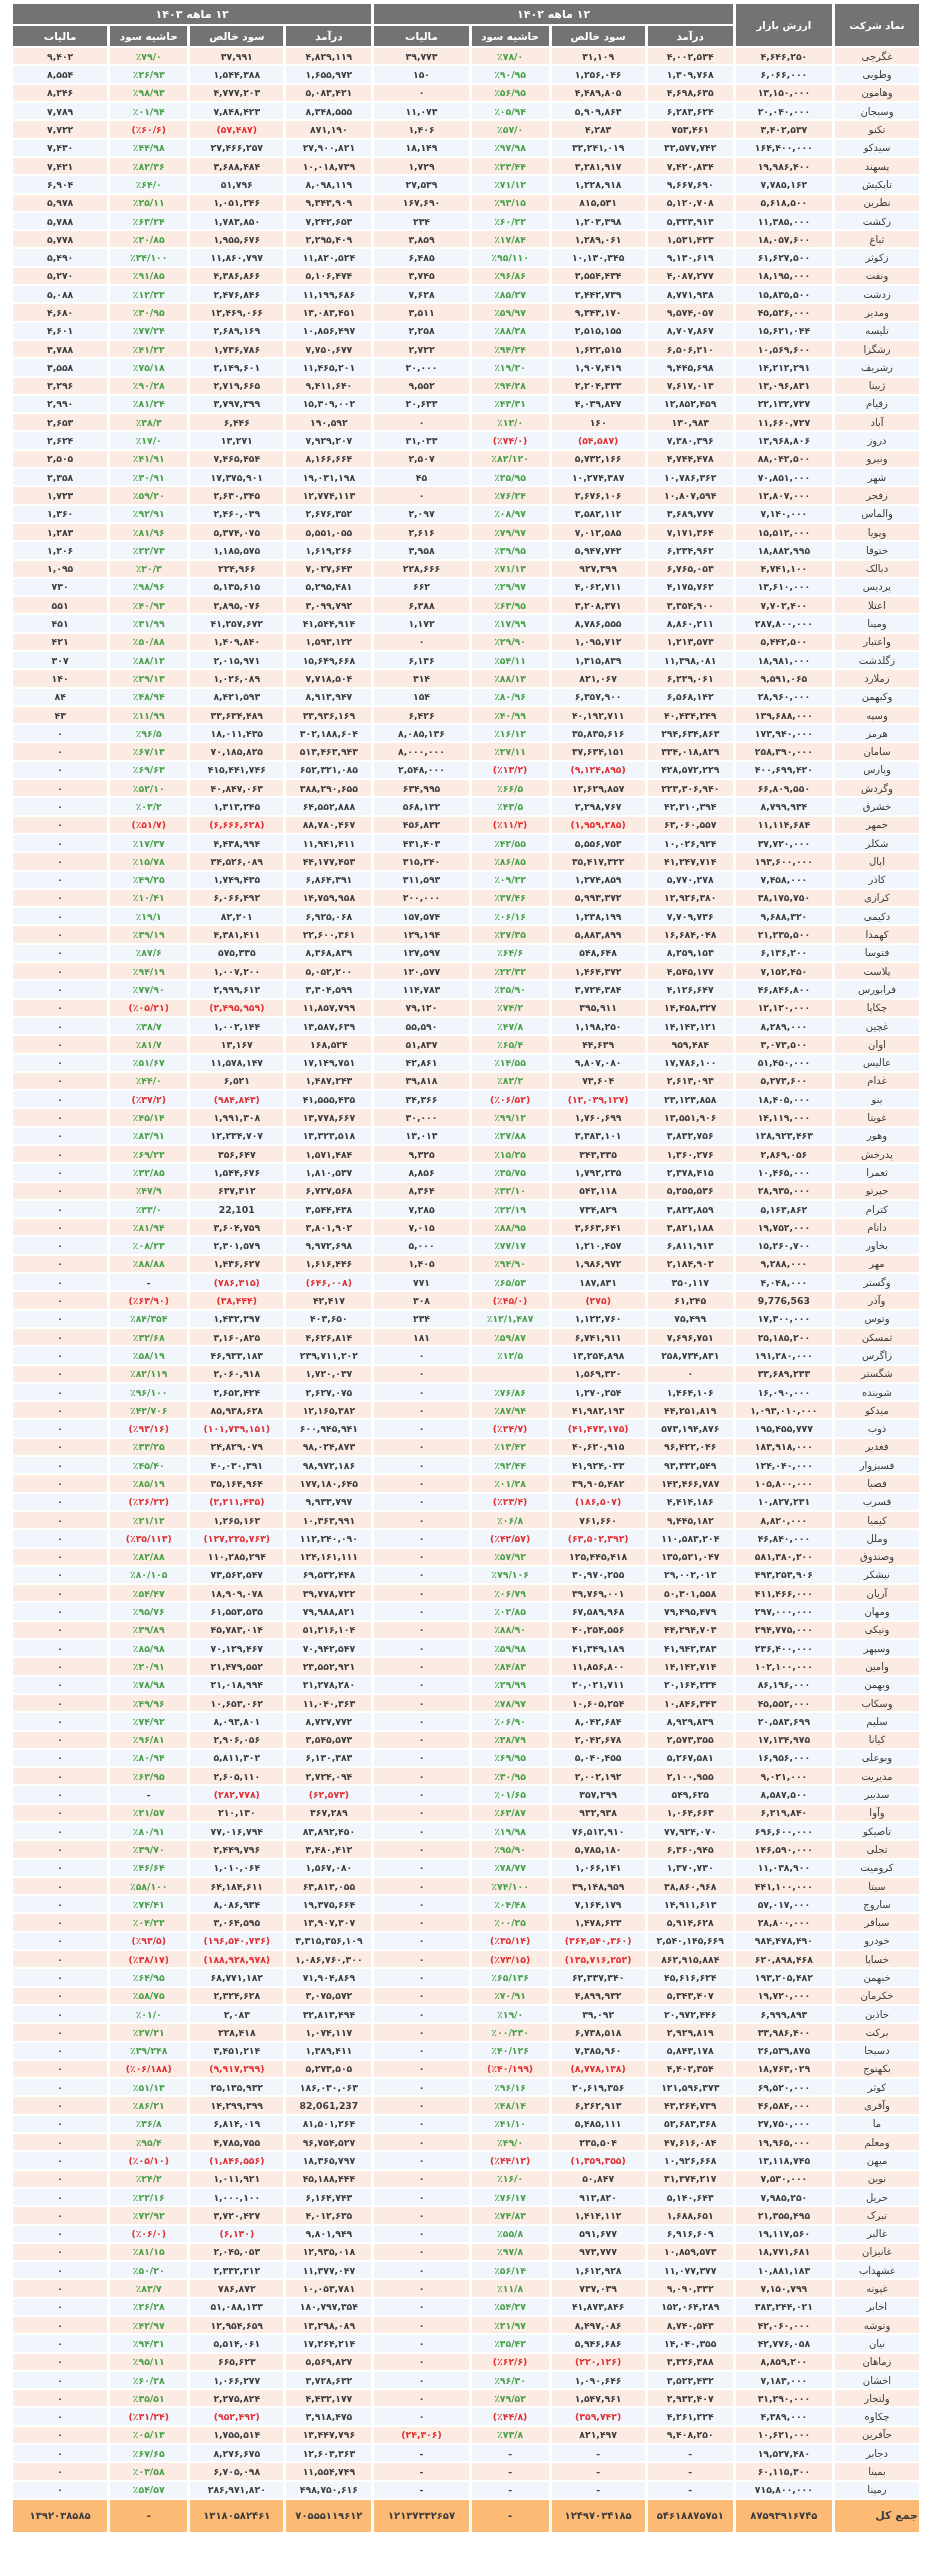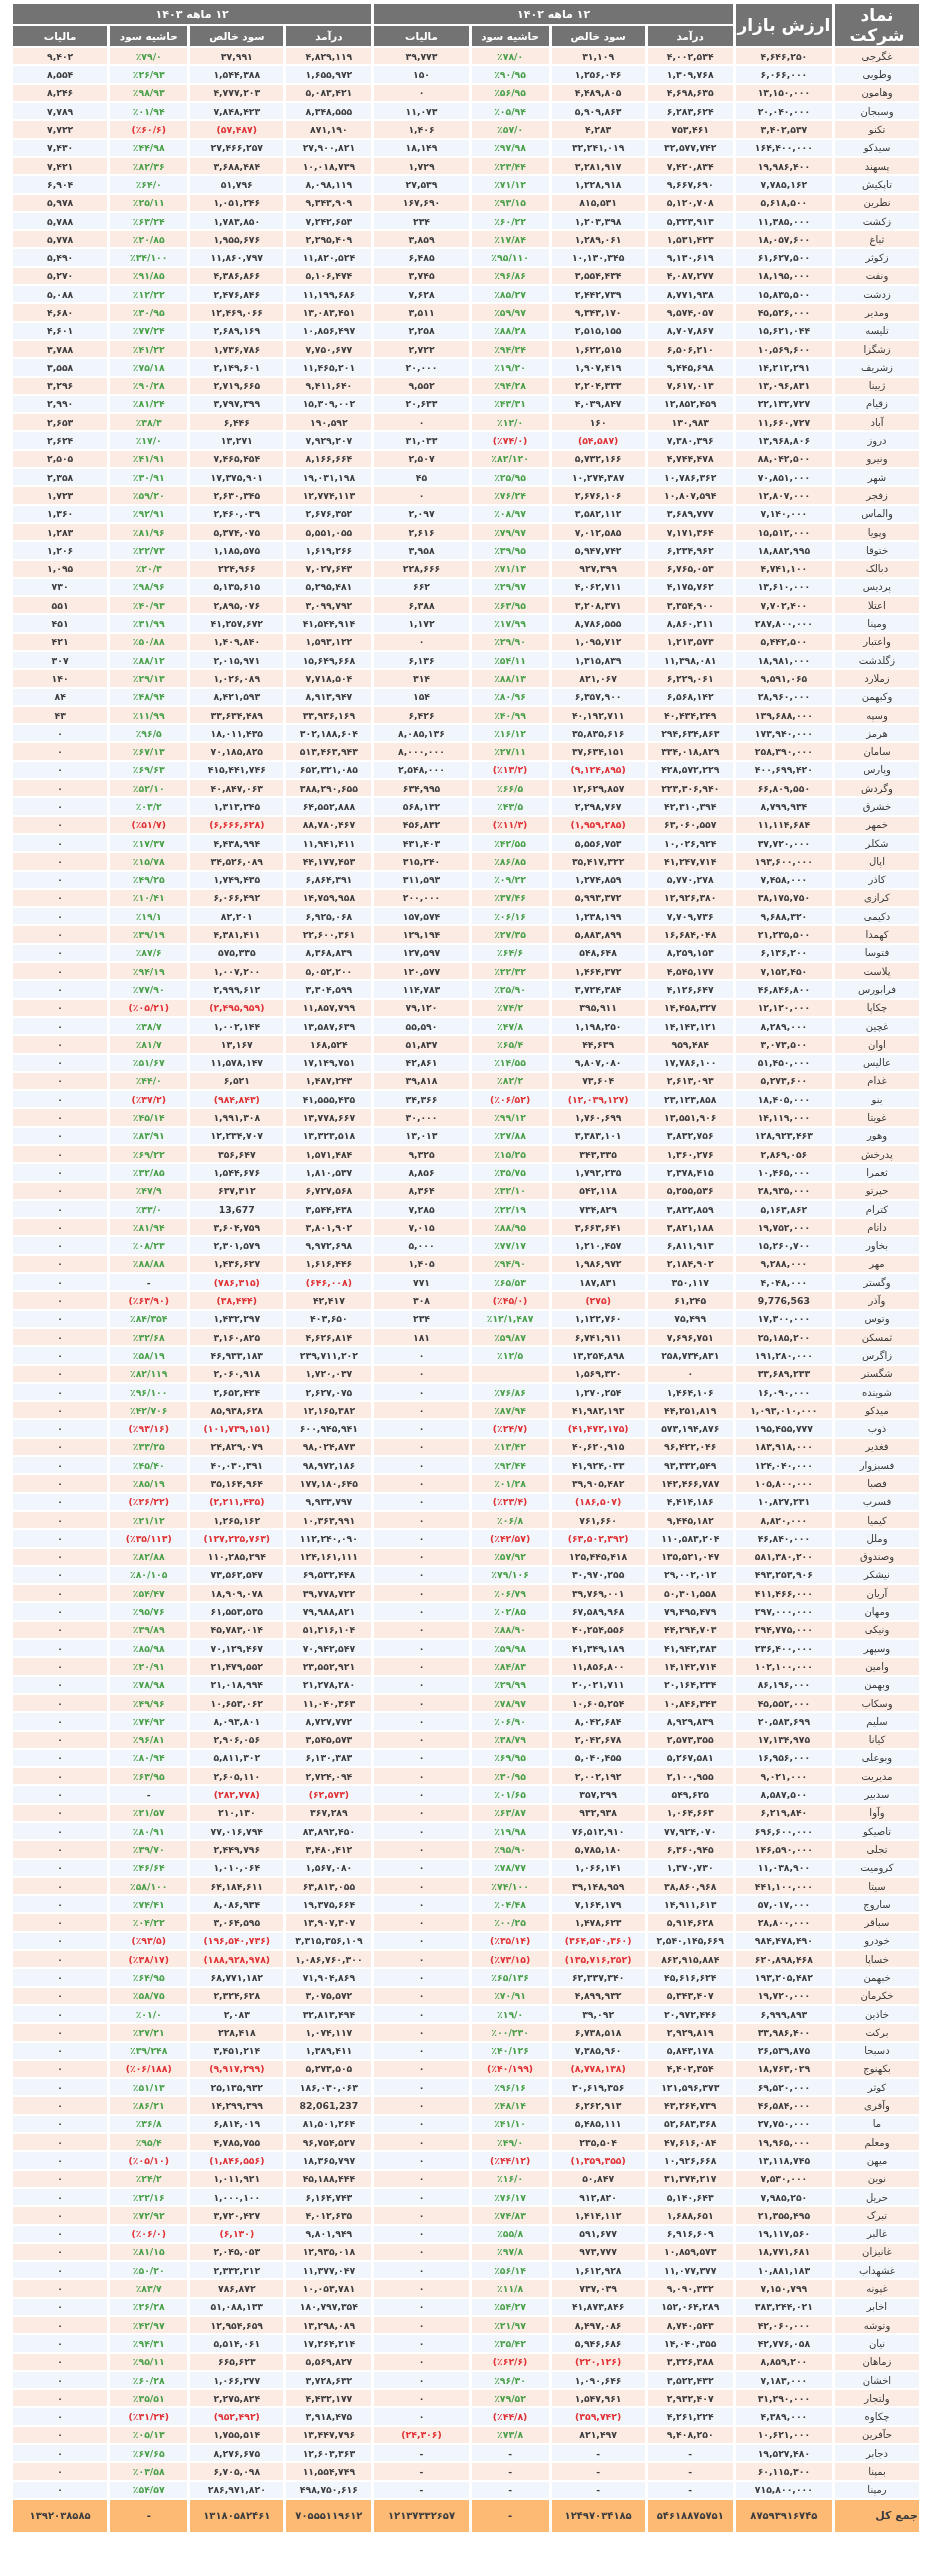--- a/index.html
+++ b/index.html
@@ -3,21 +3,21 @@
 <meta charset="utf-8">
 <style>
   html,body{margin:0;padding:0;background:#ffffff;}
   body{width:931px;min-height:2576px;font-family:"DejaVu Sans",sans-serif;}
   table{border-collapse:separate;border-spacing:3px 2.2px;table-layout:fixed;width:912px;margin:2.2px 9px 0 10.4px;}
   col.w-sym{width:83px}col.w-mv{width:95px}col.w-rev{width:84px}col.w-np{width:92px}
   col.w-mg{width:76px}col.w-tax{width:93px}
   thead th{background:#737373;color:#ffffff;font-weight:bold;text-align:center;vertical-align:middle;padding:0 1.5px;}
   th.group{height:20px;font-size:11px;}
   th.sub{height:20px;font-size:10.4px;margin-top:43px;}
-  th.merged{font-size:17px;}
+  th.merged{font-size:10px;}
   tbody td{height:16.3px;text-align:center;vertical-align:middle;font-size:9.3px;font-weight:bold;color:#3c3c3e;padding:0 1.5px;overflow:hidden;white-space:nowrap;}
   tbody tr.odd td{background:#fcebe3;}
   tbody tr.even td{background:#f0f6fb;}
   tbody td.sym{font-weight:normal;font-size:10px;color:#3a3a3a;}
   td.pos{color:#4aa04a;}
   td.neg{color:#e03135;}
   tfoot td{background:#fdba74;height:30px;text-align:center;vertical-align:middle;font-size:10px;font-weight:bold;color:#3c3c3e;}
   tfoot td.sym{font-size:11px;text-align:right;}
 </style>
 </head>
@@ -812,21 +812,21 @@
         <td dir="ltr">۰</td>
       </tr>
       <tr class="even">
         <td class="sym">کترام</td>
         <td dir="ltr">۵,۱۶۳,۸۶۲</td>
         <td dir="ltr">۳,۸۲۲,۸۵۹</td>
         <td dir="ltr">۷۳۴,۸۲۹</td>
         <td dir="ltr" class="pos">٪۲۲/۱۹</td>
         <td dir="ltr">۷,۲۸۵</td>
         <td dir="ltr">۳,۵۴۴,۴۳۸</td>
-        <td dir="ltr">13,677</td>
+        <td dir="ltr">22,101</td>
         <td dir="ltr" class="pos">٪۳۳/۰</td>
         <td dir="ltr">۰</td>
       </tr>
       <tr class="odd">
         <td class="sym">داتام</td>
         <td dir="ltr">۱۹,۷۵۲,۰۰۰</td>
         <td dir="ltr">۳,۸۲۱,۱۸۸</td>
         <td dir="ltr">۳,۶۶۳,۶۴۱</td>
         <td dir="ltr" class="pos">٪۸۸/۹۵</td>
         <td dir="ltr">۷,۰۱۵</td>

